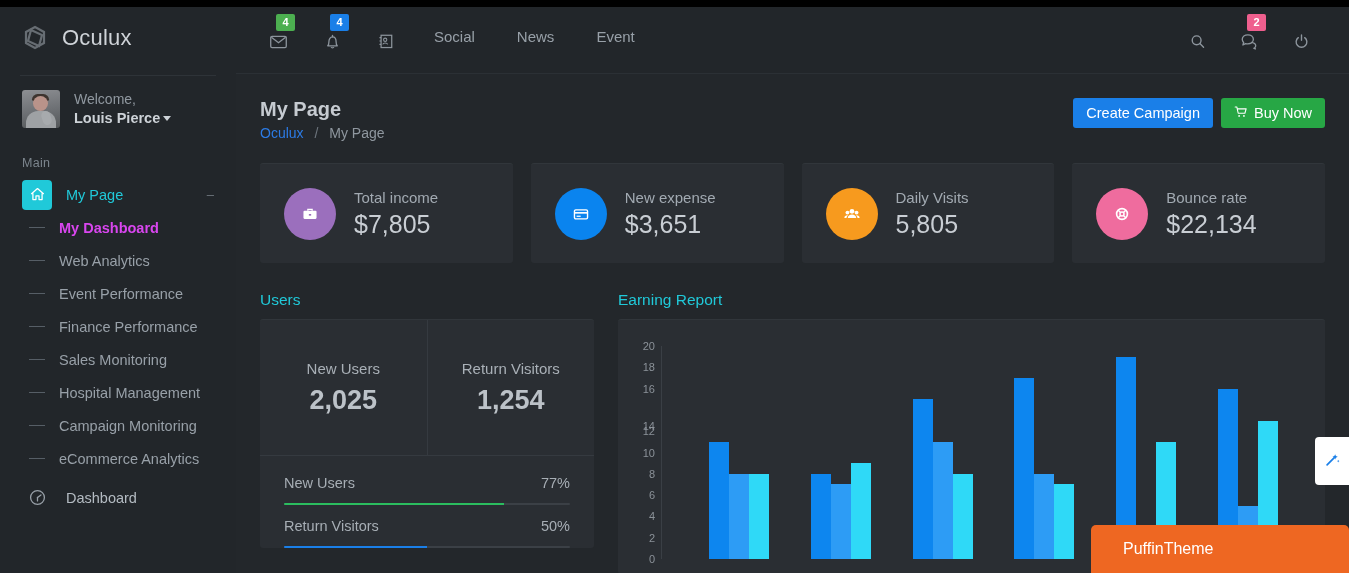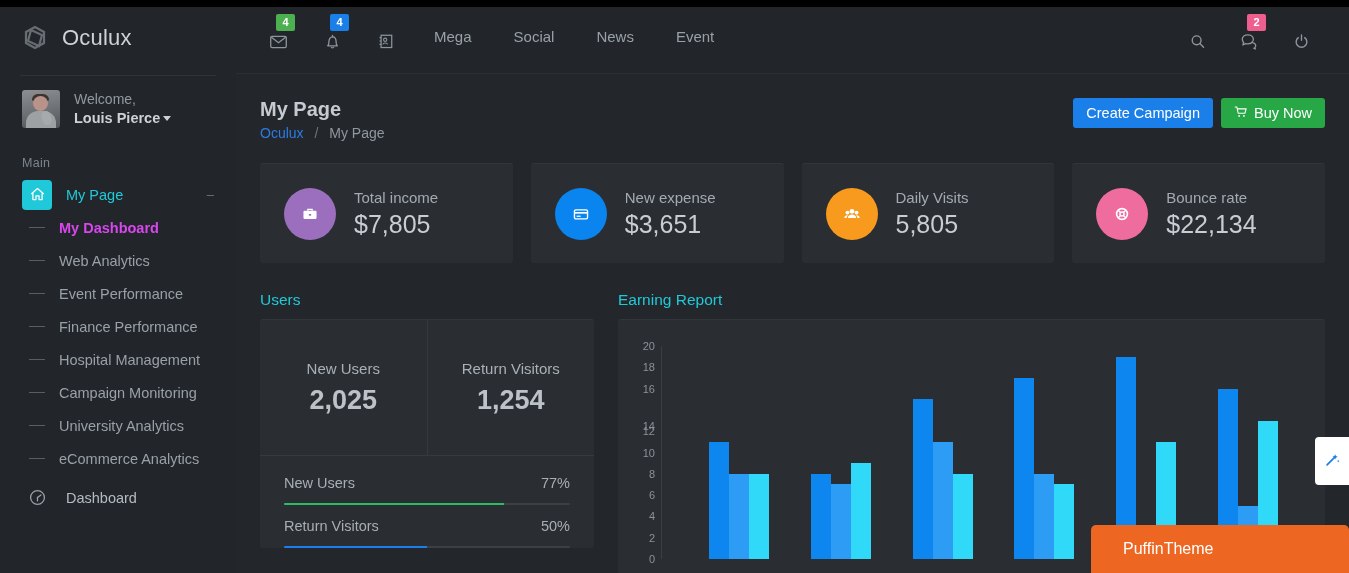--- a/index.html
+++ b/index.html
@@ -225,29 +225,29 @@
     <div class="sub-item">
       <span class="dash"></span>
       <span class="label">Event Performance</span>
     </div>
     <div class="sub-item">
       <span class="dash"></span>
       <span class="label">Finance Performance</span>
     </div>
     <div class="sub-item">
       <span class="dash"></span>
+      <span class="label">Sales Monitoring</span>
+    </div>
+    <div class="sub-item">
+      <span class="dash"></span>
       <span class="label">Hospital Management</span>
     </div>
     <div class="sub-item">
       <span class="dash"></span>
       <span class="label">Campaign Monitoring</span>
-    </div>
-    <div class="sub-item">
-      <span class="dash"></span>
-      <span class="label">University Analytics</span>
     </div>
     <div class="sub-item">
       <span class="dash"></span>
       <span class="label">eCommerce Analytics</span>
     </div>
 
     <div class="nav-item" style="margin-top:6px;">
       <span class="ico">
         <svg viewBox="0 0 22 22" width="19" height="19">
           <circle cx="11" cy="11" r="8" fill="none" stroke="#98a0a8" stroke-width="1.5"></circle>
@@ -279,21 +279,20 @@
           </svg>
         </span>
         <span class="topicon">
           <svg viewBox="0 0 22 22" width="18" height="18" style="margin-top:9px;">
             <rect x="5" y="4" width="13" height="15" fill="none" stroke="#8d959d" stroke-width="1.5"></rect>
             <circle cx="10" cy="9.5" r="2" fill="none" stroke="#8d959d" stroke-width="1.3"></circle>
             <path d="M7 15 C7.6 12.8 12.4 12.8 13 15" fill="none" stroke="#8d959d" stroke-width="1.3"></path>
             <path d="M3 7 L5 7 M3 11 L5 11 M3 15 L5 15" stroke="#8d959d" stroke-width="1.5"></path>
           </svg>
         </span>
-        <span class="toplink">Mega</span>
         <span class="toplink">Social</span>
         <span class="toplink">News</span>
         <span class="toplink">Event</span>
       </div>
 
       <div class="topnav-right">
         <span class="topicon">
           <svg viewBox="0 0 22 22" width="19" height="19" style="margin-top:9px;">
             <circle cx="10" cy="9.6" r="5.1" fill="none" stroke="#8d959d" stroke-width="1.6"></circle>
             <path d="M13.8 13.4 L18 17.6" stroke="#8d959d" stroke-width="1.6" stroke-linecap="round"></path>

